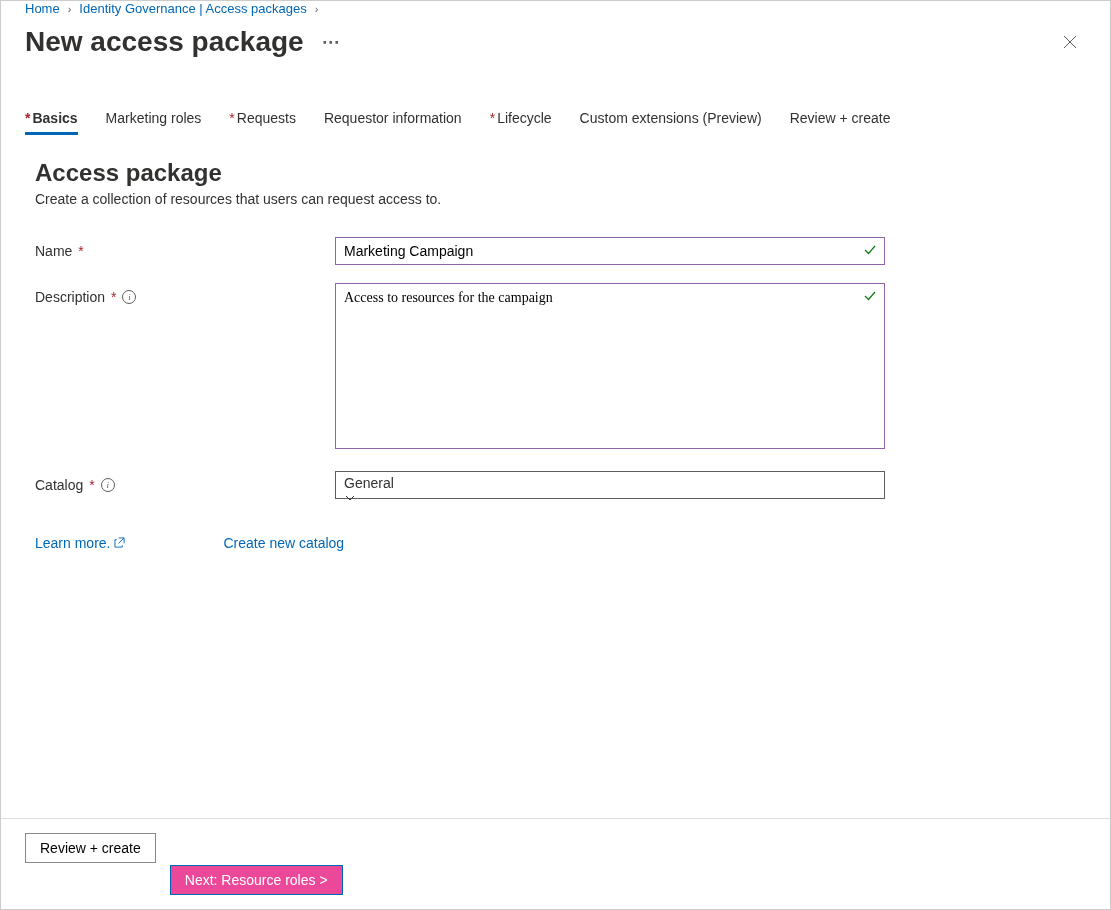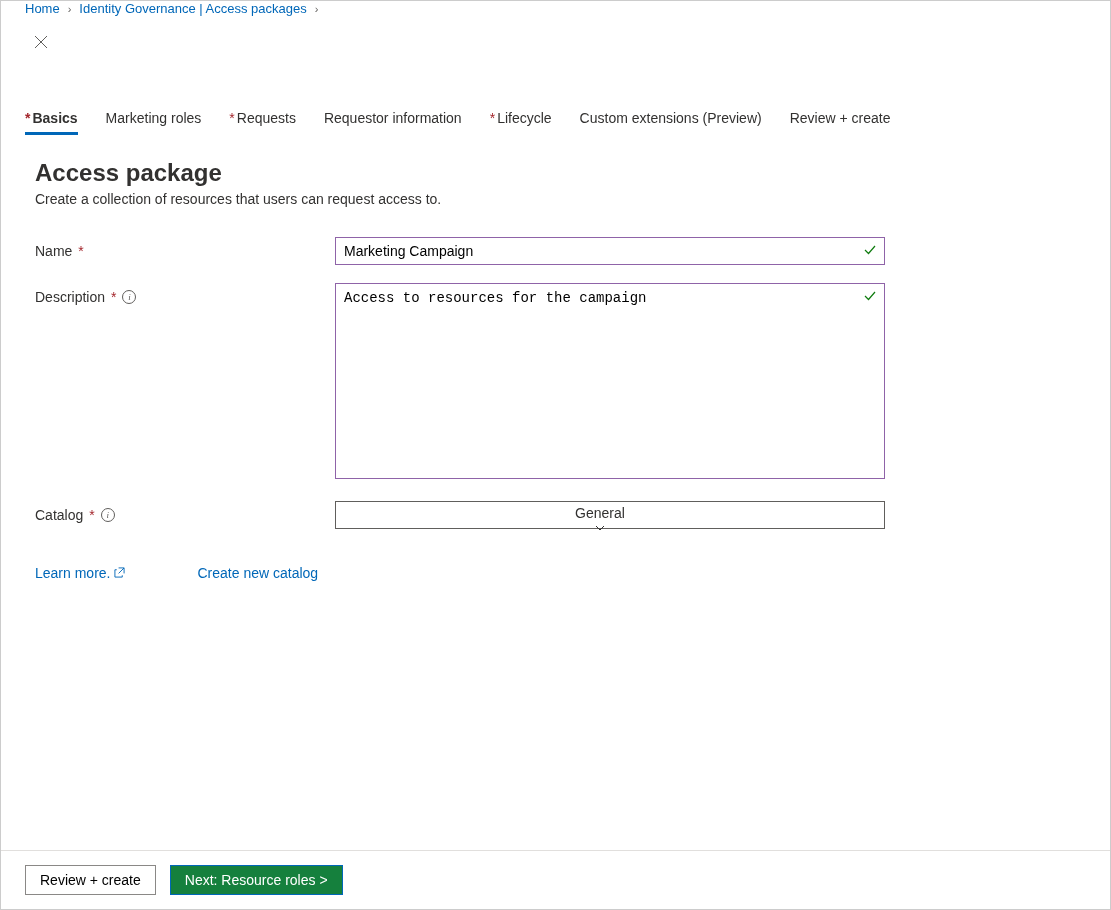--- a/index.html
+++ b/index.html
@@ -20,44 +20,48 @@
   .tab.active::after { content:""; position:absolute; left:0; right:0; bottom:-1px; height:3px; background:#0067b8; }
   .content { padding: 24px 34px 0 34px; flex:1; overflow:auto; }
   .section-title { font-size:24px; font-weight:600; margin-bottom:4px; }
   .section-desc { font-size:14px; color:#323130; margin-bottom:30px; }
   .form-row { display:flex; align-items:flex-start; margin-bottom:18px; }
   .form-label { width:300px; font-size:14px; padding-top:6px; display:flex; align-items:center; gap:6px; }
   .form-label .req { color:#a4262c; }
   .info-icon { width:14px; height:14px; border:1px solid #605e5c; border-radius:50%; display:inline-flex; align-items:center; justify-content:center; font-size:9px; color:#605e5c; font-style:italic; font-family:Georgia,serif; cursor:pointer; }
   .field-wrap { flex:0 0 550px; position:relative; }
   .text-input { width:100%; height:28px; border:1px solid #8f63a8; padding:3px 28px 3px 8px; font-size:14px; font-family:Liberation Sans, sans-serif; outline:none; }
-  .text-area { width:100%; height:196px; border:1px solid #8f63a8; padding:6px 44px 6px 8px; font-size:14px; font-family:Liberation Mono, monospace; resize:none; outline:none; }
+  .text-area { width:100%; height:166px; border:1px solid #8f63a8; padding:6px 44px 6px 8px; font-size:14px; font-family:Liberation Serif, serif; resize:none; outline:none; }
   .check-icon { position:absolute; right:8px; top:6px; color:#107c10; }
-  .select { width:100%; height:28px; border:1px solid #605e5c; background:#fff; padding:3px 28px 3px 8px; font-size:14px; cursor:pointer; display:flex; align-items:center; justify-content:space-between;flex-direction:column; }
+  .select { width:100%; height:28px; border:1px solid #605e5c; background:#fff; padding:3px 28px 3px 8px; font-size:14px; cursor:pointer; display:flex; justify-content:space-between;flex-direction:column; }
   .chevron { color:#323130; }
-  .links-row { display:flex; gap:72px; margin-top:36px; font-size:14px; }
+  .links-row { display:flex; gap:98px; margin-top:36px; font-size:14px; }
   .link { color:#0067b8; cursor:pointer; display:inline-flex; align-items:center; gap:4px; }
   .ext-icon { font-size:11px; }
   .footer { border-top:1px solid #e1dfdd; padding:14px 24px; display:flex; gap:14px; }
   .btn { height:30px; padding:0 14px; font-size:14px; cursor:pointer; border:1px solid #8a8886; background:#fff; display:inline-flex; align-items:center; }
-  .btn.primary { background:#15803d; border-color:#0067b8; color:#fff; }
+  .btn.primary { background:#ec4899; border-color:#0067b8; color:#fff;margin-top:32px; }
 </style>
 </head>
 <body>
 
 <div class="window">
 
   <div class="header-area">
     <div class="breadcrumb">
       <a>Home</a>
       <span class="sep">›</span>
       <a>Identity Governance | Access packages</a>
       <span class="sep">›</span>
     </div>
     <div class="title-row">
+      <div class="page-title">
+        <span>New access package</span>
+        <span class="dots">⋯</span>
+      </div>
       <div class="close-btn">
         <svg width="14" height="14" viewBox="0 0 14 14">
             <path d="M1 1 L13 13 M13 1 L1 13" stroke="#605e5c" stroke-width="1" fill="none"></path>
           </svg>
       </div>
     </div>
   </div>
 
   <div class="tabs">
     <div class="tab active"><span class="req">*</span><span>Basics</span></div>

